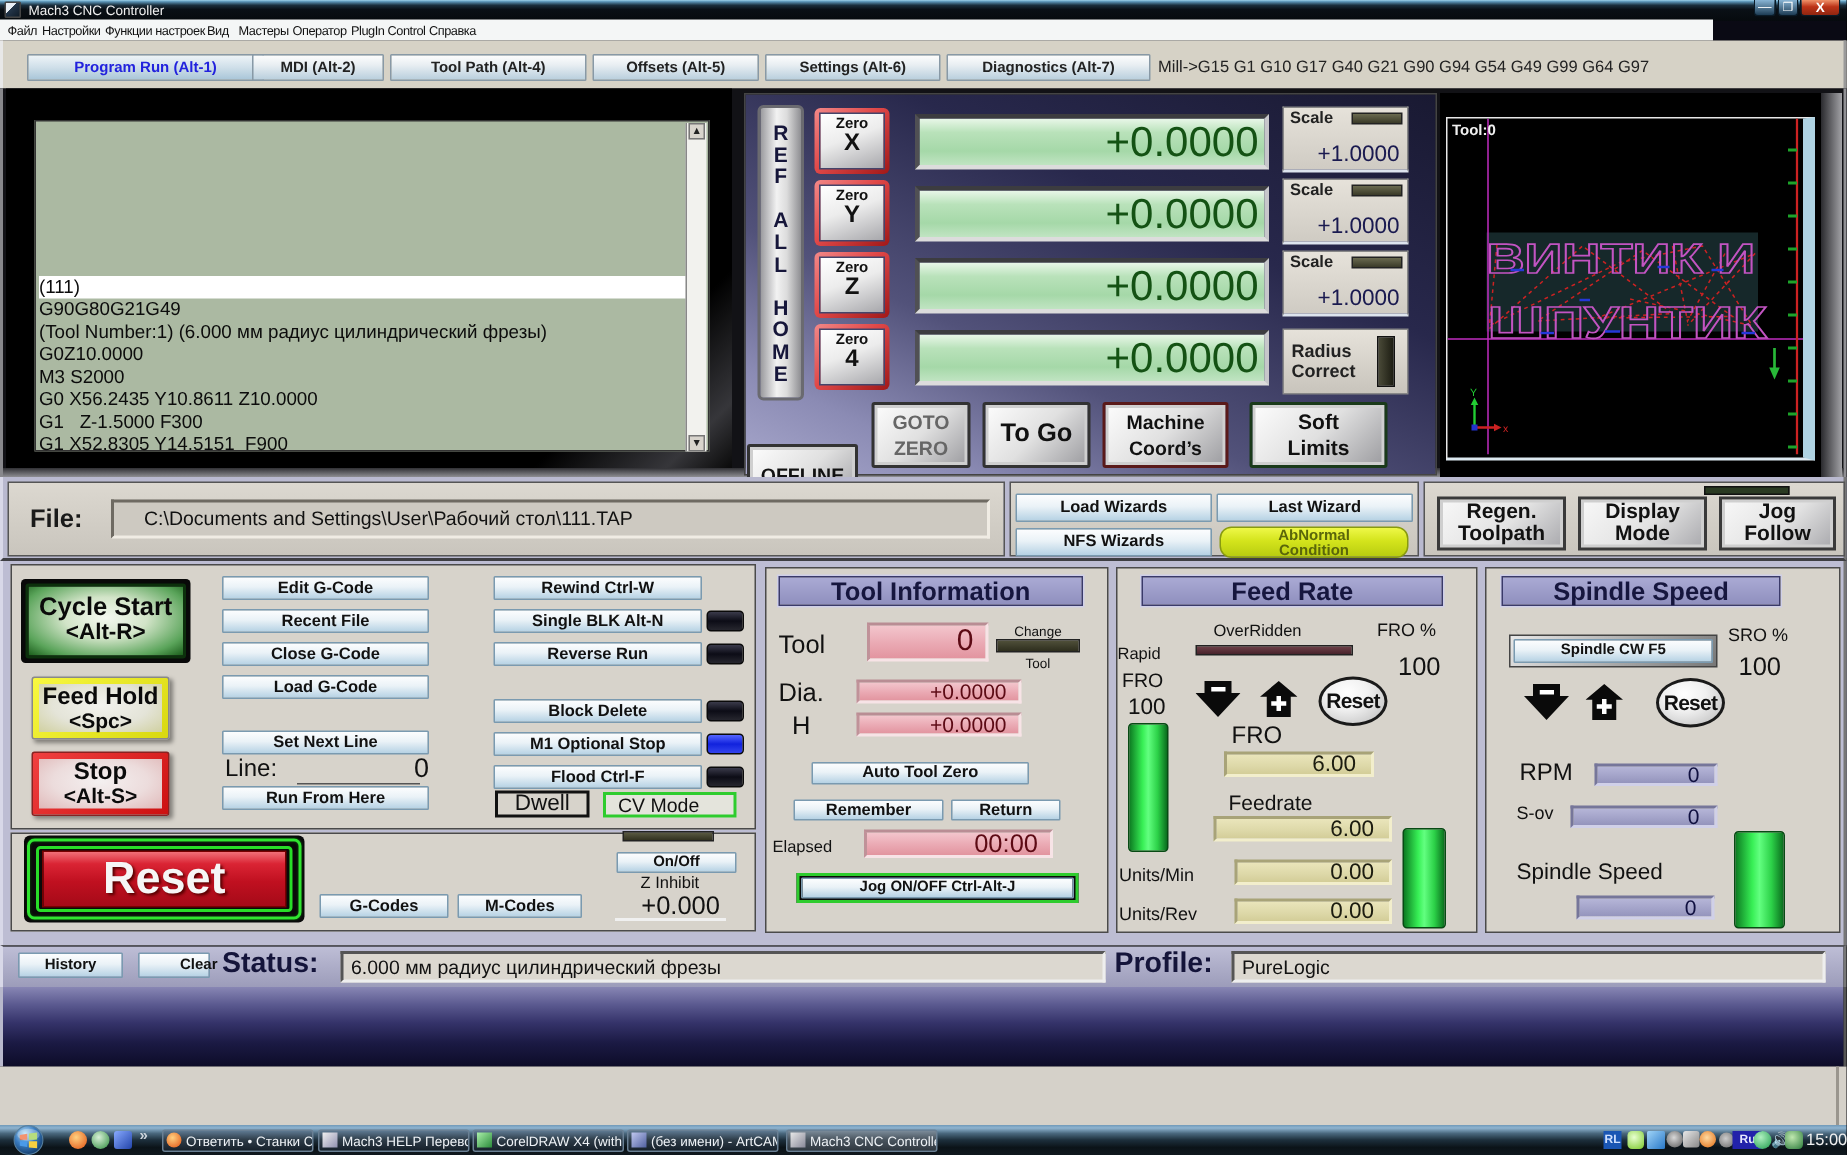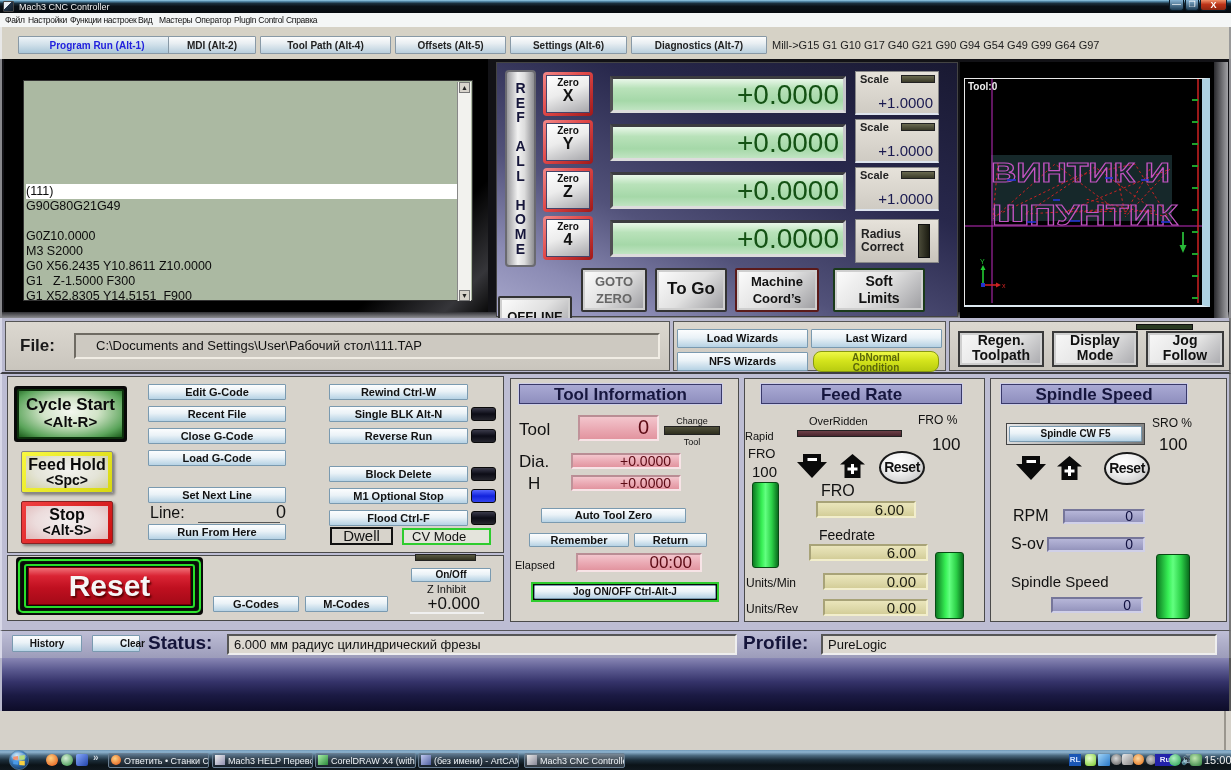--- a/index.html
+++ b/index.html
@@ -8,21 +8,21 @@
 #root { position:absolute; top:0; left:0; width:1231px; height:770px; background:#0a0a14; }
 
 
 #titlebar { position:absolute; top:0; left:0; width:1231px; height:14px;
   background:linear-gradient(to bottom,#9fd2ea 0%,#5a93b5 8%,#1a2e3c 25%,#0a1016 45%,#060a0e 100%); }
 #titlebar .ticon { position:absolute; left:3px; top:1px; width:11px; height:11px; background:#1a2a38 linear-gradient(135deg,#e8eef4 0%,#e8eef4 40%,#24364a 40%,#101c28 100%); border:1px solid #444; border-radius:1px; }
 #titlebar .ttext { position:absolute; left:19px; top:2px; color:#f0f0f0; font-size:9px; }
 .winbtn { position:absolute; top:0px; height:11px; border:1px solid #0a1a26; border-top:none; border-radius:0 0 3px 3px; }
 
 
-#menubar { position:absolute; top:13px; left:0; width:1231px; height:14px; background:#f4f6f6; color:#111; font-size:8.5px; }
+#menubar { position:absolute; top:13px; left:0; width:1142px; height:14px; background:#f4f6f6; color:#111; font-size:8.5px; }
 #menubar span { position:absolute; top:2px; letter-spacing:-0.3px; }
 
 
 #tabbar { position:absolute; top:27px; left:0; width:1231px; height:32px; background:#d6d2c6; border-left:2px solid #e8e8e8; border-right:2px solid #9a9a9a;}
 .tab { position:absolute; top:9px; height:18px; background:linear-gradient(to bottom,#fdfdfd 0%,#e8eef2 40%,#b9cfdd 100%); border:1px solid #8899a6; border-radius:1px; text-align:center; font-size:10px; font-weight:bold; color:#222; line-height:17px; }
 .tab.sel { color:#2222dd; background:linear-gradient(to bottom,#eef4f8 0%,#cfdfe9 50%,#a9c6d8 100%);margin-left:12px; }
 #gline { position:absolute; left:770px; top:6px; width:440px; height:24px; font-size:11px; color:#222; line-height:24px; }
 
 
 #main { position:absolute; top:59px; left:0; width:1231px; height:259px; background:#121216; border-left:2px solid #88888c; border-right:2px solid #909094; }
@@ -132,20 +132,21 @@
     <div id="gline">Mill-&gt;G15  G1 G10 G17 G40 G21 G90 G94 G54 G49 G99 G64 G97</div>
   </div>
 
   <div id="main">
     <div class="bevelbottom"></div>
 
     <div id="gpanel">
       <div id="glist">
         <div class="ln" style="top:103px; background:#fff;">(111)</div>
         <div class="ln" style="top:118px;">G90G80G21G49</div>
+        <div class="ln" style="top:133px;">(Tool Number:1) (6.000 мм радиус цилиндрический фрезы)</div>
         <div class="ln" style="top:148px;">G0Z10.0000</div>
         <div class="ln" style="top:163px;">M3 S2000</div>
         <div class="ln" style="top:178px;">G0 X56.2435 Y10.8611 Z10.0000</div>
         <div class="ln" style="top:193px;">G1   Z-1.5000 F300</div>
         <div class="ln" style="top:208px;">G1 X52.8305 Y14.5151  F900</div>
         <div id="gscroll">
           <div class="sa" style="top:0;">▲</div>
           <div class="sa" style="bottom:0;">▼</div>
         </div>
       </div>
@@ -410,21 +411,21 @@
         <rect x="10.5" y="4" width="9.5" height="3" fill="#fff"></rect>
       </svg>
     <svg class="arrw" style="left:1055px; top:82px;" width="25" height="24" viewBox="0 0 25 24">
         <polygon points="12.5,0 25,10.5 20.5,10.5 20.5,24 4.5,24 4.5,10.5 0,10.5" fill="#0a0a0a"></polygon>
         <rect x="7.5" y="13.5" width="10" height="3" fill="#fff"></rect>
         <rect x="11" y="10" width="3" height="10" fill="#fff"></rect>
       </svg>
     <div class="resetoval" style="left:1102px; top:78px;">Reset</div>
     <div class="plabel" style="left:1011px; top:133px; font-size:16px;">RPM</div>
     <div class="lavf" style="left:1061px; top:135px; width:82px; height:15px; font-size:14px; line-height:11px; padding-right:10px;">0</div>
-    <div class="plabel" style="left:1009px; top:161px; font-size:16px;">S-ov</div>
+    <div class="plabel" style="left:1009px; top:161px; font-size:12px;">S-ov</div>
     <div class="lavf" style="left:1045px; top:163px; width:98px; height:15px; font-size:14px; line-height:11px; padding-right:10px;">0</div>
     <div class="plabel" style="left:1009px; top:199px; font-size:15px;">Spindle Speed</div>
     <div class="lavf" style="left:1049px; top:223px; width:92px; height:16px; font-size:14px; line-height:12px; padding-right:10px;">0</div>
     <div class="gslider" style="left:1154px; top:180px; height:65px; width:34px;"></div>
   </div>
 
   <div id="statusrow">
     <div class="bbtn" style="left:10px; top:4px; width:70px; height:17px; font-size:10px; line-height:15px;">History</div>
     <div class="bbtn" style="left:90px; top:4px; width:48px; height:17px; font-size:10px; line-height:15px;padding-left:27px;">Clear</div>
     <div style="position:absolute; left:146px; top:1px; font-size:19px; font-weight:bold; color:#14143a;">Status:</div>

